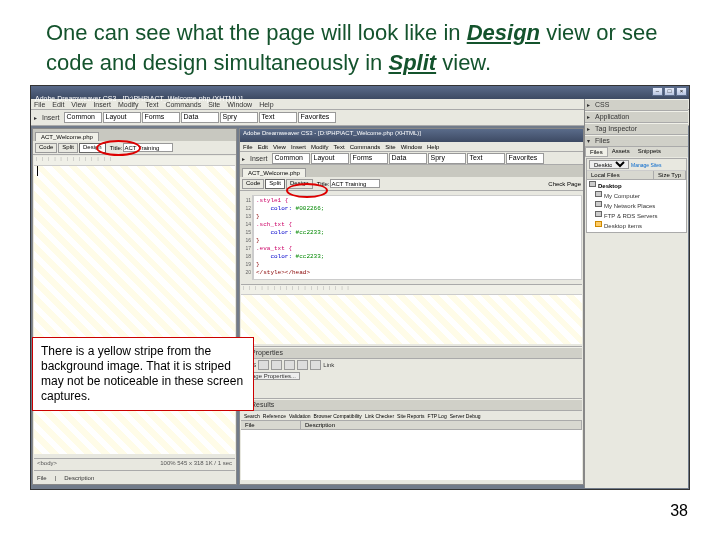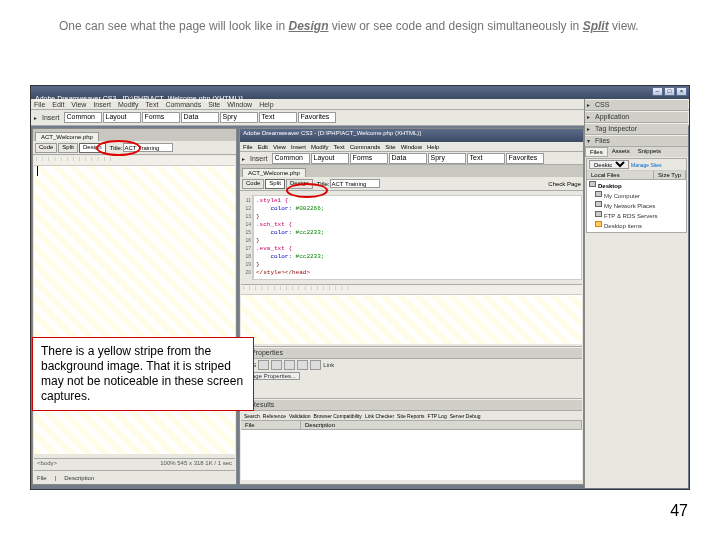--- a/index.html
+++ b/index.html
@@ -1,18 +1,18 @@
 <!DOCTYPE html>
 <html><head>
 <meta charset="utf-8">
 <style>
   * { box-sizing: border-box; margin: 0; padding: 0; }
   body { width: 720px; height: 540px; background: #fff; font-family: Arial, sans-serif; position: relative; overflow: hidden; }
   
-  .header-text { position: absolute; top: 18px; left: 46px; width: 640px; font-size: 12px; line-height: 1.35; color: #737373; margin-left: 13px; }
+  .header-text { position: absolute; top: 18px; left: 46px; width: 640px; font-size: 22px; line-height: 1.35; color: #14532d; }
   .header-text .em { font-style: italic; font-weight: bold; text-decoration: underline; }
   
   .app-window { position: absolute; top: 85px; left: 30px; width: 660px; height: 405px; background: #717b8a; border: 1px solid #333; }
   
   .titlebar { height: 13px; background: linear-gradient(#5a6b8a,#3d4a63); padding: 1px 4px; }
   .titlebar-text { color: #fff; font-size: 7px; }
   .win-controls { position: absolute; right: 2px; top: 1px; display: flex; gap: 1px; }
   .wc { width: 11px; height: 9px; background: linear-gradient(#e8eefc,#b8c5e0); border: 1px solid #5a6b8a; font-size: 6px; text-align: center; line-height: 7px; }
   
   .menubar { height: 11px; background: #e8e8e0; border-bottom: 1px solid #aaa; padding: 0 3px; display: flex; gap: 7px; font-size: 7px; color: #333; align-items: center; }
@@ -289,13 +289,13 @@
         <div class="tree-item">
             <span class="ico-folder"></span>
             <span>Desktop items</span>
           </div>
       </div>
     </div>
   </div>
 </div>
 
 <div class="callout">There is a yellow stripe from the background image. That it is striped may not be noticeable in these screen captures.</div>
-<div class="page-num">47</div>
+<div class="page-num">38</div>
 
 </body></html>

